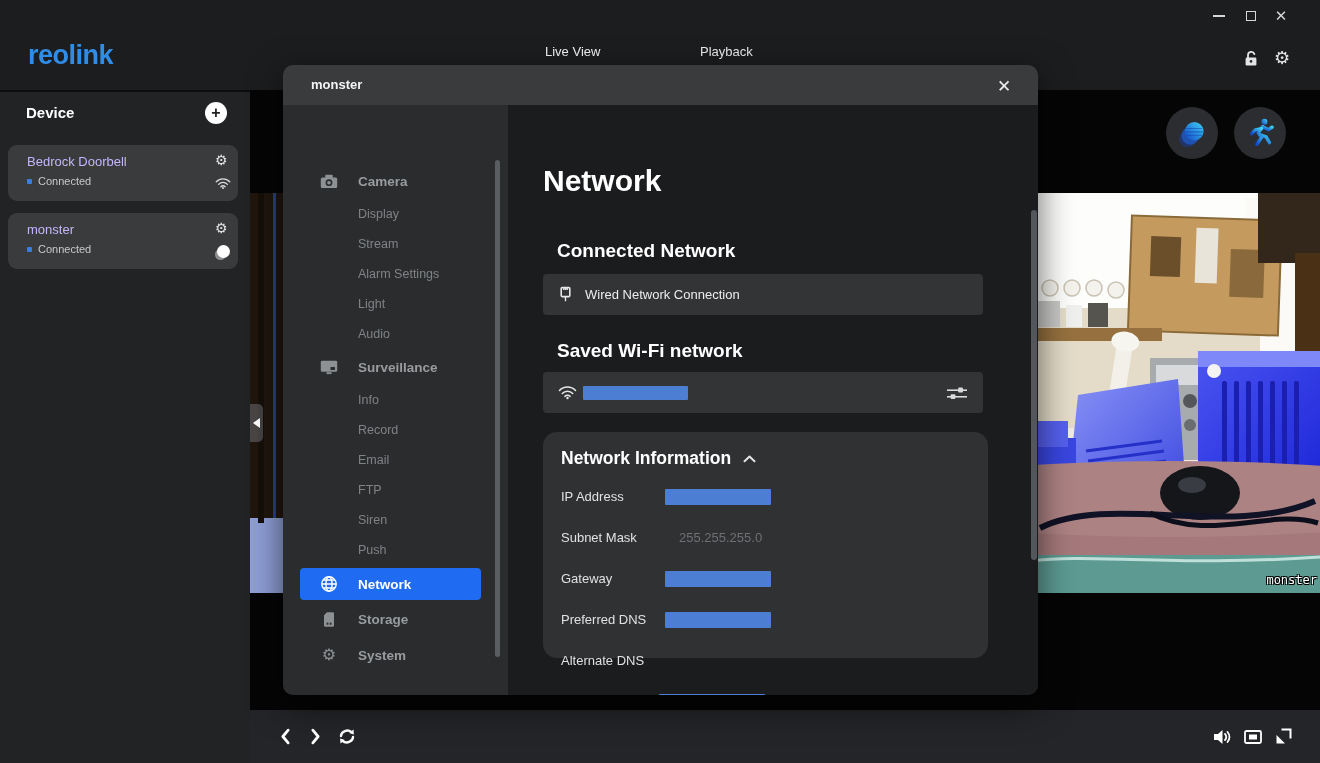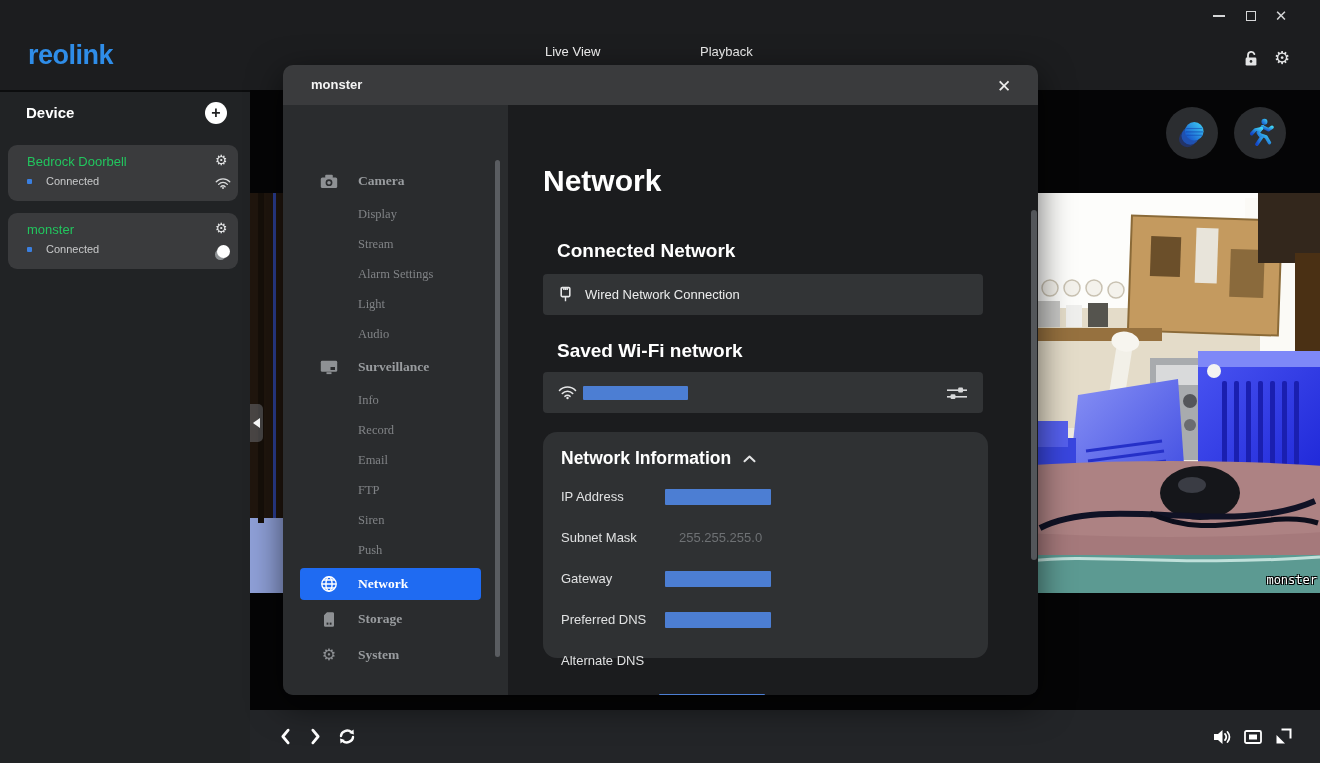--- a/index.html
+++ b/index.html
@@ -24,22 +24,22 @@
   .gear-glyph{font-family:"DejaVu Sans",sans-serif;color:#e2e3e4;font-size:18px;line-height:18px;}
 
   
   .sidebar{position:absolute;left:0;top:90px;width:250px;height:673px;background:#212325;border-top:2px solid #0c0d0e;}
   .sb-head{position:absolute;left:0;top:0;width:250px;height:46px;padding-left:33px;}
   .sb-title{position:absolute;left:26px;top:12px;font-size:15px;font-weight:bold;color:#fff;}
   .add-btn{position:absolute;left:205px;top:10px;width:22px;height:22px;border-radius:50%;background:#fff;
            display:flex;align-items:center;justify-content:center;font-size:16px;font-weight:bold;color:#1f2022;line-height:16px;}
   .dev-card{position:absolute;left:8px;width:230px;height:56px;background:#3a3b3d;border-radius:9px;}
   .dc1{top:53px;} .dc2{top:121px;}
-  .dev-name{position:absolute;left:19px;top:9px;font-size:13px;color:#22c55e;}
-  .dev-status{position:absolute;left:19px;top:30px;font-size:11px;color:#c8c9ca;display:flex;align-items:center;gap:14px;}
+  .dev-name{position:absolute;left:19px;top:9px;font-size:13px;color:#c4b5fd;}
+  .dev-status{position:absolute;left:19px;top:30px;font-size:11px;color:#c8c9ca;display:flex;align-items:center;gap:6px;}
   .status-dot{width:5px;height:5px;border-radius:1px;background:#3a7fe0;display:inline-block;}
   .dev-gear{position:absolute;left:207px;top:8px;font-size:14px;line-height:14px;}
   .dev-sub-ico{position:absolute;left:207px;top:31px;width:16px;height:14px;}
   .ball-ico{position:absolute;left:209px;top:32px;width:13px;height:13px;border-radius:50%;background:#fff;box-shadow:-3px 3px 0 -1px #8d9194;}
 
   
   .stage{position:absolute;left:250px;top:90px;width:1070px;height:620px;background:#050506;}
   .video{position:absolute;left:0;top:103px;width:1070px;height:400px;overflow:hidden;}
   .osd{position:absolute;right:3px;bottom:6px;font-family:"DejaVu Sans Mono",monospace;font-size:12px;color:#fff;
        text-shadow:1px 1px 0 #000,-1px -1px 0 #000,1px -1px 0 #000,-1px 1px 0 #000;}
@@ -61,21 +61,21 @@
          box-shadow:0 10px 34px rgba(0,0,0,.6);}
   .m-title{position:absolute;left:0;top:0;width:755px;height:40px;background:#3a3b3d;}
   .m-title-text{position:absolute;left:28px;top:12px;font-size:13px;font-weight:bold;color:#f4f4f4;}
   .m-close{position:absolute;left:710px;top:10px;width:22px;height:22px;display:flex;align-items:center;justify-content:center;
            color:#ececec;font-size:17px;font-family:"DejaVu Sans",sans-serif;}
   .m-body{position:absolute;left:0;top:40px;width:755px;height:590px;background:#1b1c1e;}
   .m-nav{position:absolute;left:0;top:0;width:225px;height:590px;background:#2a2c2e;padding-top:58px;}
   .nav-row{position:relative;display:flex;align-items:center;}
   .nav-group{height:36px;font-size:13.5px;font-weight:bold;color:#999c9f;}
   .nav-sub{height:30px;font-size:12.5px;color:#808386;}
-  .nav-label{position:absolute;left:75px;font-family:Liberation Serif, serif;}
+  .nav-label{position:absolute;left:75px;}
   .nav-icon{position:absolute;left:37px;width:18px;height:18px;display:flex;align-items:center;justify-content:center;}
   .nav-sel{height:32px;margin:3px 0 1px 17px;width:181px;background:#1f6bf2;border-radius:4px;
            font-size:13.5px;font-weight:bold;color:#fff;}
   .nav-sel .nav-icon{left:20px;}
   .nav-sel .nav-label{left:58px;}
   .nav-scroll{position:absolute;left:212px;top:55px;width:5px;height:497px;background:#5a5d61;border-radius:3px;}
   .content-scroll{position:absolute;left:748px;top:105px;width:6px;height:350px;background:#53565a;border-radius:3px;}
 
   .m-content{position:absolute;left:225px;top:0;width:530px;height:590px;background:#1b1c1e;padding:0 55px 0 35px;overflow:hidden;}
   .c-h1{margin:58px 0 0;font-size:30px;line-height:36px;font-weight:bold;color:#fff;}

